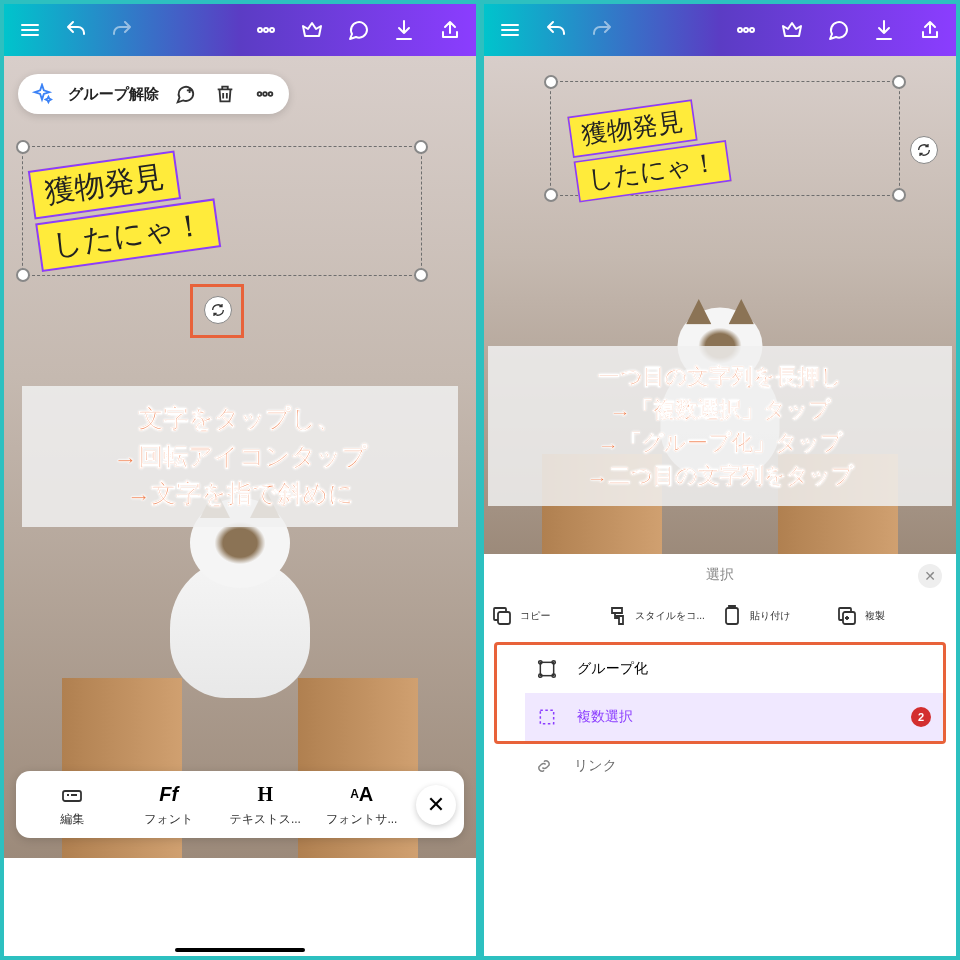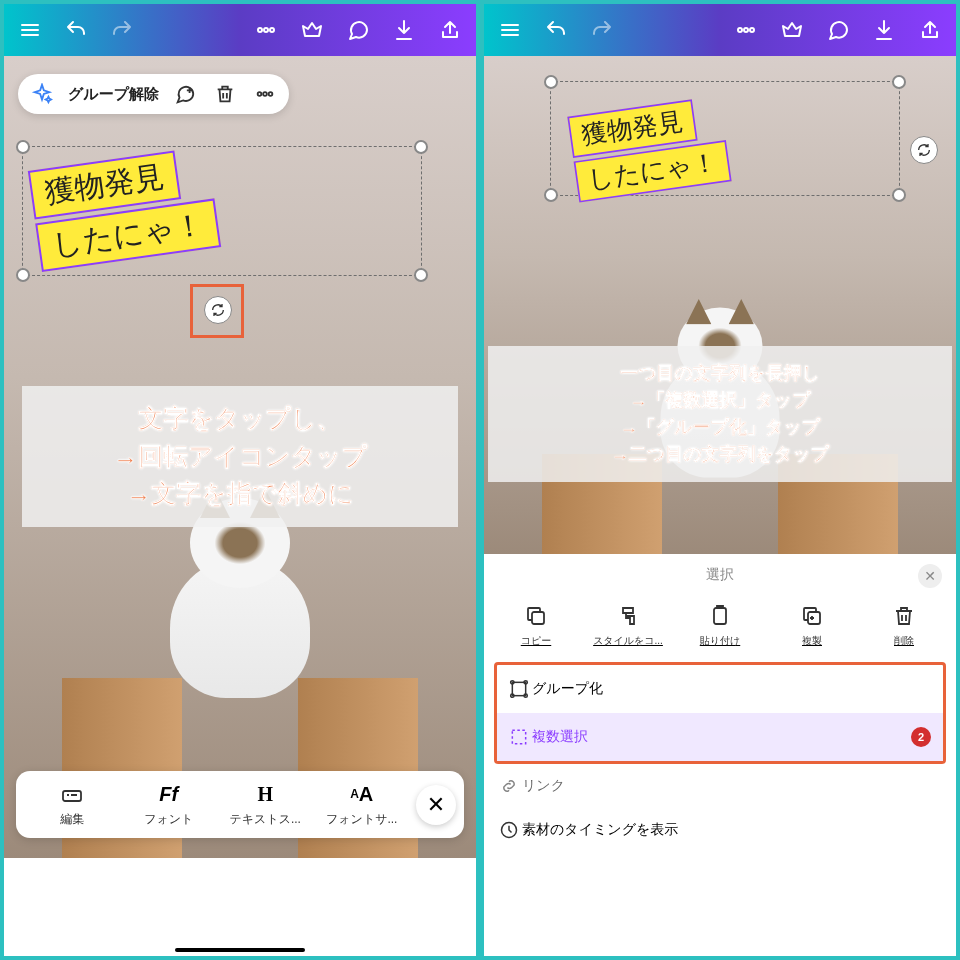--- a/index.html
+++ b/index.html
@@ -59,48 +59,48 @@
 .phone.left .rotate-handle { top: 240px; left: 200px; }
 .phone.right .rotate-handle { top: 80px; right: 18px; }
 .rotate-handle svg { width: 16px; height: 16px; stroke: #333; fill: none; stroke-width: 2; }
 .rotate-highlight { position: absolute; top: 228px; left: 186px; width: 54px; height: 54px; border: 3px solid #e8623a; z-index: 24; }
 
 
 .instruction { position: absolute; background: rgba(240,240,240,.85); padding: 14px 8px; z-index: 26; }
 .phone.left .instruction { top: 330px; left: 18px; right: 18px; }
 .phone.right .instruction { top: 290px; left: 4px; right: 4px; }
 .instruction div { color: #f08050; font-size: 25px; font-weight: 700; line-height: 1.5; text-align: center; -webkit-text-stroke: 0.5px #fff; text-shadow: 0 0 3px #fff, 0 0 3px #fff; }
-.phone.right .instruction div { font-size: 18px; }
+.phone.right .instruction div { font-size: 22px; }
 
 
 .bottom-bar { position: absolute; bottom: 20px; left: 12px; right: 12px; background: #fff; border-radius: 14px; padding: 10px 8px; display: flex; align-items: center; box-shadow: 0 2px 10px rgba(0,0,0,.15); z-index: 30; }
 .tool-item { flex: 1; display: flex; flex-direction: column; align-items: center; gap: 4px; }
 .tool-item .ico { height: 26px; display: flex; align-items: center; justify-content: center; font-size: 20px; font-weight: 600; }
 .tool-item .lbl { font-size: 12px; color: #333; white-space: nowrap; text-align: center; }
 .close-btn { width: 40px; height: 40px; border-radius: 50%; background: #fff; box-shadow: 0 2px 6px rgba(0,0,0,.2); display: flex; align-items: center; justify-content: center; font-size: 22px; margin-left: 6px; }
 .tool-item svg { width: 24px; height: 24px; stroke: #333; fill: none; stroke-width: 1.8; }
 
 .home-ind { position: absolute; bottom: 4px; left: 50%; transform: translateX(-50%); width: 130px; height: 4px; background: #000; border-radius: 3px; z-index: 40; }
 
 
 .sheet { position: absolute; left: 0; right: 0; bottom: 0; top: 550px; background: #fff; border-top-left-radius: 14px; border-top-right-radius: 14px; z-index: 30; }
 .sheet-hd { display: flex; align-items: center; justify-content: center; padding: 12px; position: relative; }
 .sheet-title { color: #888; font-size: 14px; }
 .sheet-close { position: absolute; right: 14px; top: 10px; width: 24px; height: 24px; border-radius: 50%; background: #eee; display: flex; align-items: center; justify-content: center; color: #888; font-size: 14px; }
 .action-row { display: flex; padding: 8px 6px 14px; }
-.action-item { flex: 1; display: flex; flex-direction: column; align-items: center; gap: 6px; text-decoration: underline; }
+.action-item { flex: 1; display: flex; flex-direction: row; align-items: center; gap: 6px; }
 .action-item svg { width: 24px; height: 24px; stroke: #333; fill: none; stroke-width: 1.8; }
 .action-item .lbl { font-size: 10px; color: #333; }
 .list-box { margin: 0 10px; border: 3px solid #e8623a; border-radius: 4px; }
-.list-item { display: flex; align-items: center; padding: 14px 12px; gap: 3px; font-size: 14px; }
+.list-item { display: flex; align-items: center; padding: 14px 12px; gap: 20px; font-size: 14px; margin-left: 28px; }
 .list-item svg { width: 20px; height: 20px; stroke: #333; fill: none; stroke-width: 1.8; }
 .list-item.sel { background: #f0e8ff; color: #8b3dff; }
 .list-item.sel svg { stroke: #8b3dff; }
 .badge { margin-left: auto; width: 20px; height: 20px; background: #d32f2f; color: #fff; border-radius: 50%; display: flex; align-items: center; justify-content: center; font-size: 11px; font-weight: 600; }
-.list-below { padding: 0 15px; }
+.list-below { padding: 0 22px; }
 .list-below .list-item { padding: 12px 0; }
 </style>
 </head>
 <body>
 
 <div class="phone left">
   <div class="topbar">
     <div class="top-left">
       <div class="top-ico">
           <svg viewBox="0 0 24 24">
@@ -363,26 +363,20 @@
           </svg>
           <div class="lbl">貼り付け</div>
         </div>
       <div class="action-item">
           <svg viewBox="0 0 24 24">
             <rect x="8" y="8" width="12" height="12" rx="2"></rect>
             <path d="M12 12v4M10 14h4M16 8V5a1 1 0 00-1-1H5a1 1 0 00-1 1v10a1 1 0 001 1h3"></path>
           </svg>
           <div class="lbl">複製</div>
         </div>
-      <div class="action-item">
-          <svg viewBox="0 0 24 24">
-            <path d="M4 7h16M9 7V4h6v3M6 7l1 13h10l1-13M10 11v6M14 11v6"></path>
-          </svg>
-          <div class="lbl">削除</div>
-        </div>
     </div>
 
     <div class="list-box">
       <div class="list-item">
         <svg viewBox="0 0 24 24">
             <rect x="4" y="4" width="16" height="16"></rect>
             <circle cx="4" cy="4" r="2"></circle>
             <circle cx="20" cy="4" r="2"></circle>
             <circle cx="4" cy="20" r="2"></circle>
             <circle cx="20" cy="20" r="2"></circle>
@@ -398,22 +392,15 @@
       </div>
     </div>
 
     <div class="list-below">
       <div class="list-item" style="opacity:.6">
         <svg viewBox="0 0 24 24">
             <path d="M10 14a4 4 0 005 0l3-3a4 4 0 00-5-5l-1 1M14 10a4 4 0 00-5 0l-3 3a4 4 0 005 5l1-1"></path>
           </svg>
         <span>リンク</span>
       </div>
-      <div class="list-item">
-        <svg viewBox="0 0 24 24">
-            <circle cx="12" cy="12" r="9"></circle>
-            <path d="M12 7v5l3 3"></path>
-          </svg>
-        <span>素材のタイミングを表示</span>
-      </div>
     </div>
   </div>
 </div>
 
 </body></html>

